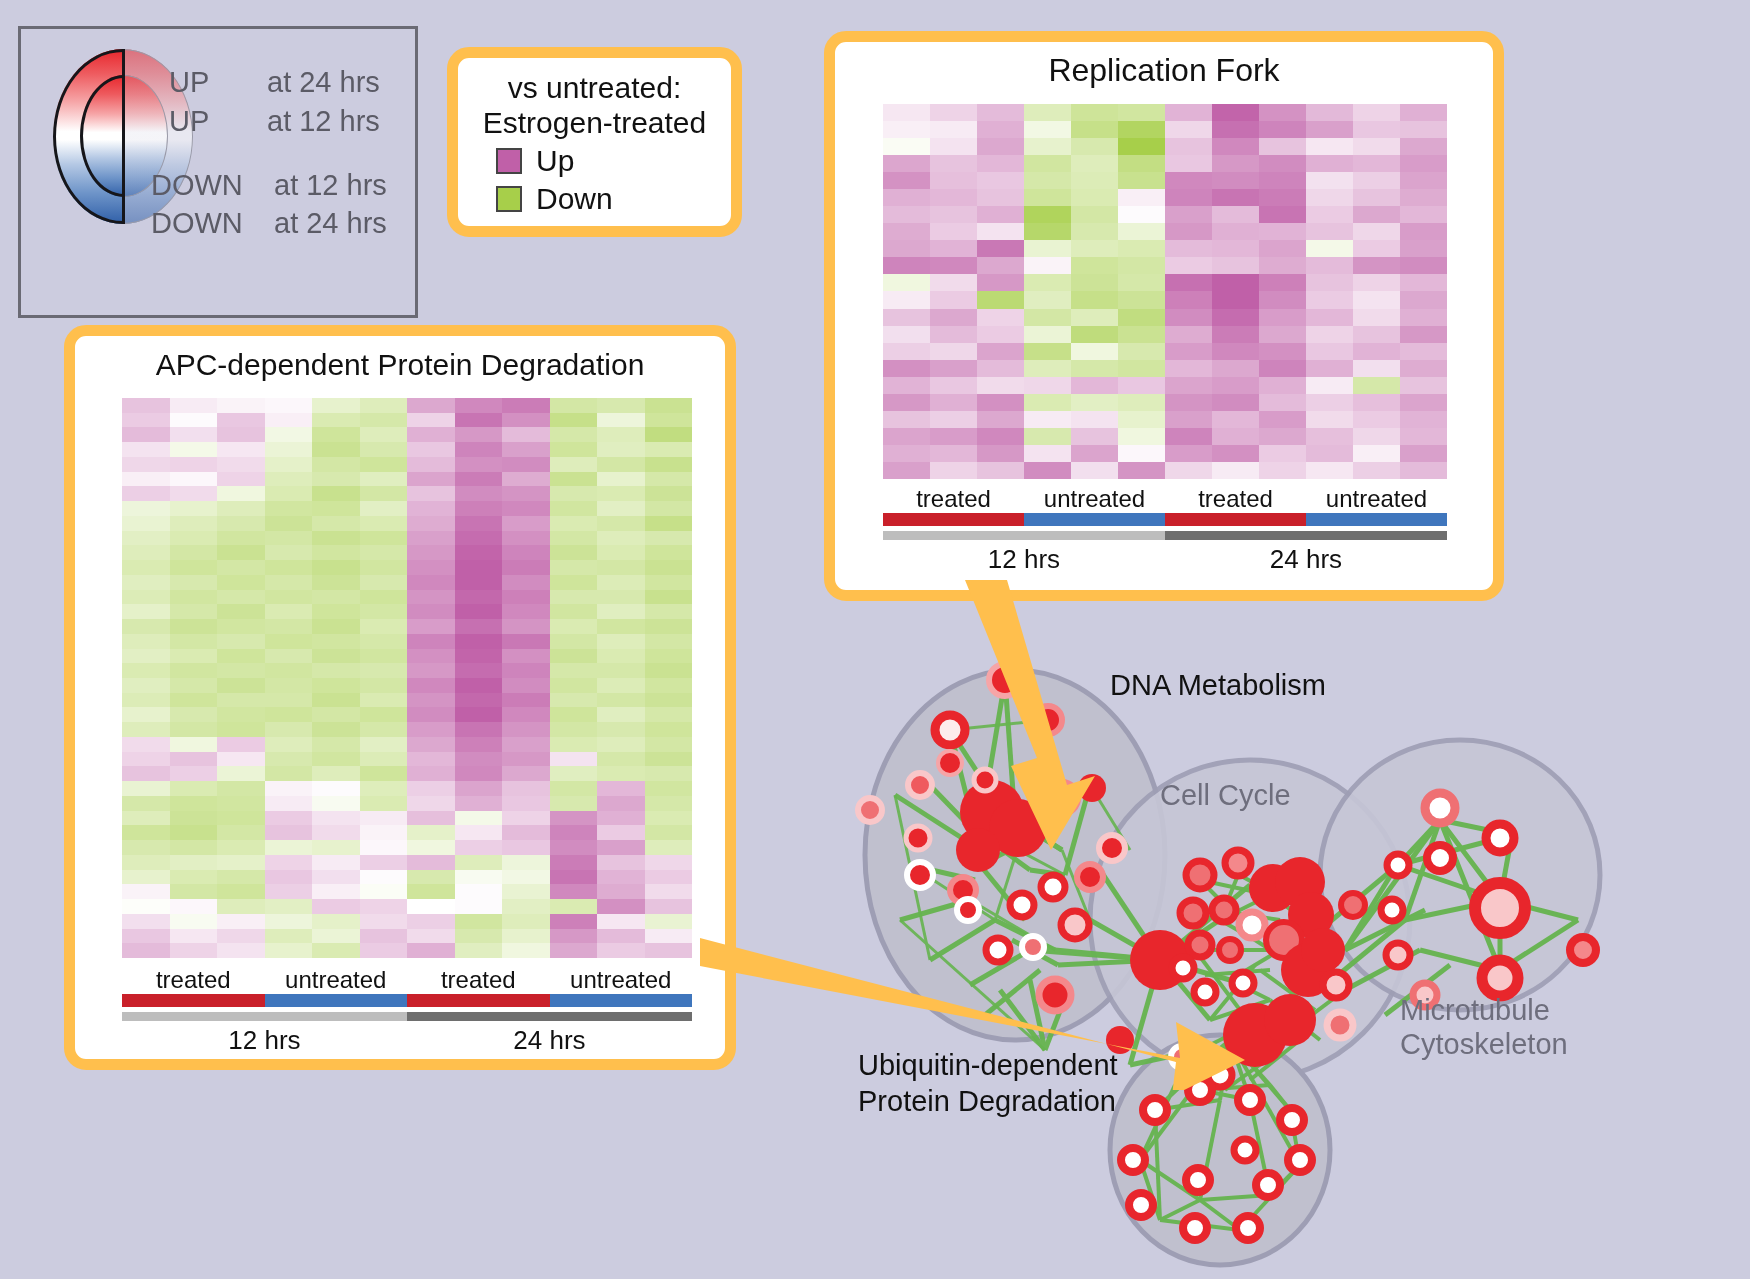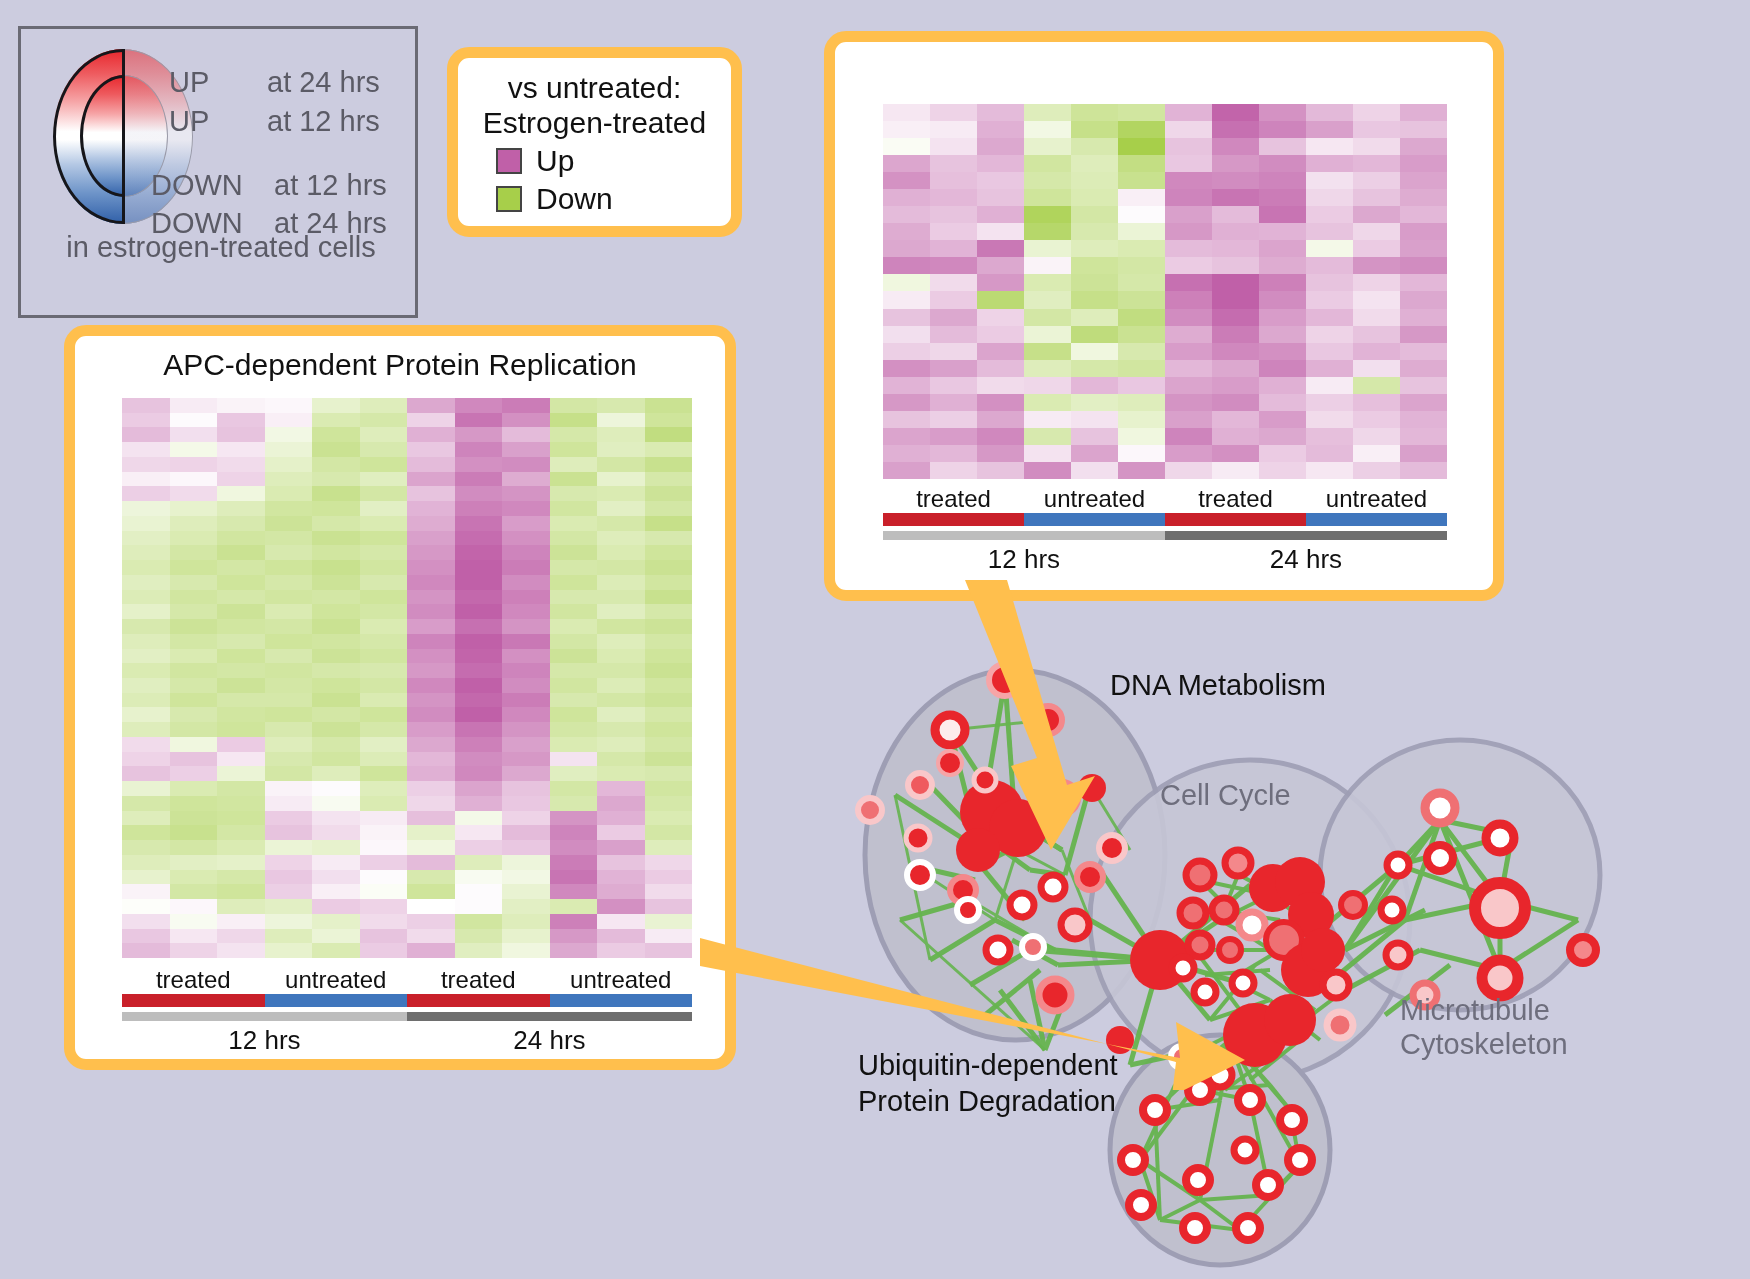--- a/index.html
+++ b/index.html
@@ -116,21 +116,20 @@
   <span class="leg-word" style="left:148px;top:76px;">UP</span>
   <span class="leg-word" style="left:246px;top:76px;">at 12 hrs</span>
 
   <span class="leg-word" style="left:130px;top:140px;">DOWN</span>
   <span class="leg-word" style="left:253px;top:140px;">at 12 hrs</span>
 
   <span class="leg-word" style="left:130px;top:178px;">DOWN</span>
   <span class="leg-word" style="left:253px;top:178px;">at 24 hrs</span>
 
   <div class="caption">
-    <div>in estrogen-treated cells</div>
   </div>
 </div>
 
 <div class="panel" id="updown-legend">
   <div class="ttl">
     <div>vs untreated:</div>
     <div>Estrogen-treated</div>
   </div>
   <div class="key-block">
     <div class="key-row" style="justify-content:flex-start;">
@@ -138,20 +137,21 @@
       <span class="key-lbl">Up</span>
     </div>
     <div class="key-row" style="justify-content:flex-start;">
       <span class="key-sq" id="sq-down" style="background: rgb(167, 207, 74);"></span>
       <span class="key-lbl">Down</span>
     </div>
   </div>
 </div>
 
 <div class="panel" id="panel-rf">
+  <div class="panel-title">Replication Fork</div>
   <div id="hm-rf" class="hm abs" style="left: 48px; top: 62px; width: 564px; height: 375px; grid-template-columns: repeat(12, 1fr); grid-template-rows: repeat(22, 1fr);">
       <div style="background:rgb(246,231,242)"></div>
       <div style="background:rgb(238,211,231)"></div>
       <div style="background:rgb(228,187,218)"></div>
       <div style="background:rgb(222,237,187)"></div>
       <div style="background:rgb(206,228,153)"></div>
       <div style="background:rgb(209,230,160)"></div>
       <div style="background:rgb(225,179,214)"></div>
       <div style="background:rgb(194,100,170)"></div>
       <div style="background:rgb(212,146,195)"></div>
@@ -429,21 +429,21 @@
         <div style="flex:1;background:#6e6e6e"></div>
       </div>
     <div class="hrs-row" id="rf-time-lbl">
         <span style="flex:1">12 hrs</span>
         <span style="flex:1">24 hrs</span>
       </div>
   </div>
 </div>
 
 <div class="panel" id="panel-apc">
-  <div class="panel-title">APC-dependent Protein Replication</div>
+  <div class="panel-title">APC-dependent Protein Degradation</div>
   <div id="hm-apc" class="hm abs" style="left: 47px; top: 62px; width: 570px; height: 560px; grid-template-columns: repeat(12, 1fr); grid-template-rows: repeat(38, 1fr);">
       <div style="background:rgb(231,195,222)"></div>
       <div style="background:rgb(247,235,244)"></div>
       <div style="background:rgb(250,243,248)"></div>
       <div style="background:rgb(252,247,251)"></div>
       <div style="background:rgb(231,242,205)"></div>
       <div style="background:rgb(222,237,187)"></div>
       <div style="background:rgb(220,168,207)"></div>
       <div style="background:rgb(208,136,190)"></div>
       <div style="background:rgb(203,124,183)"></div>

